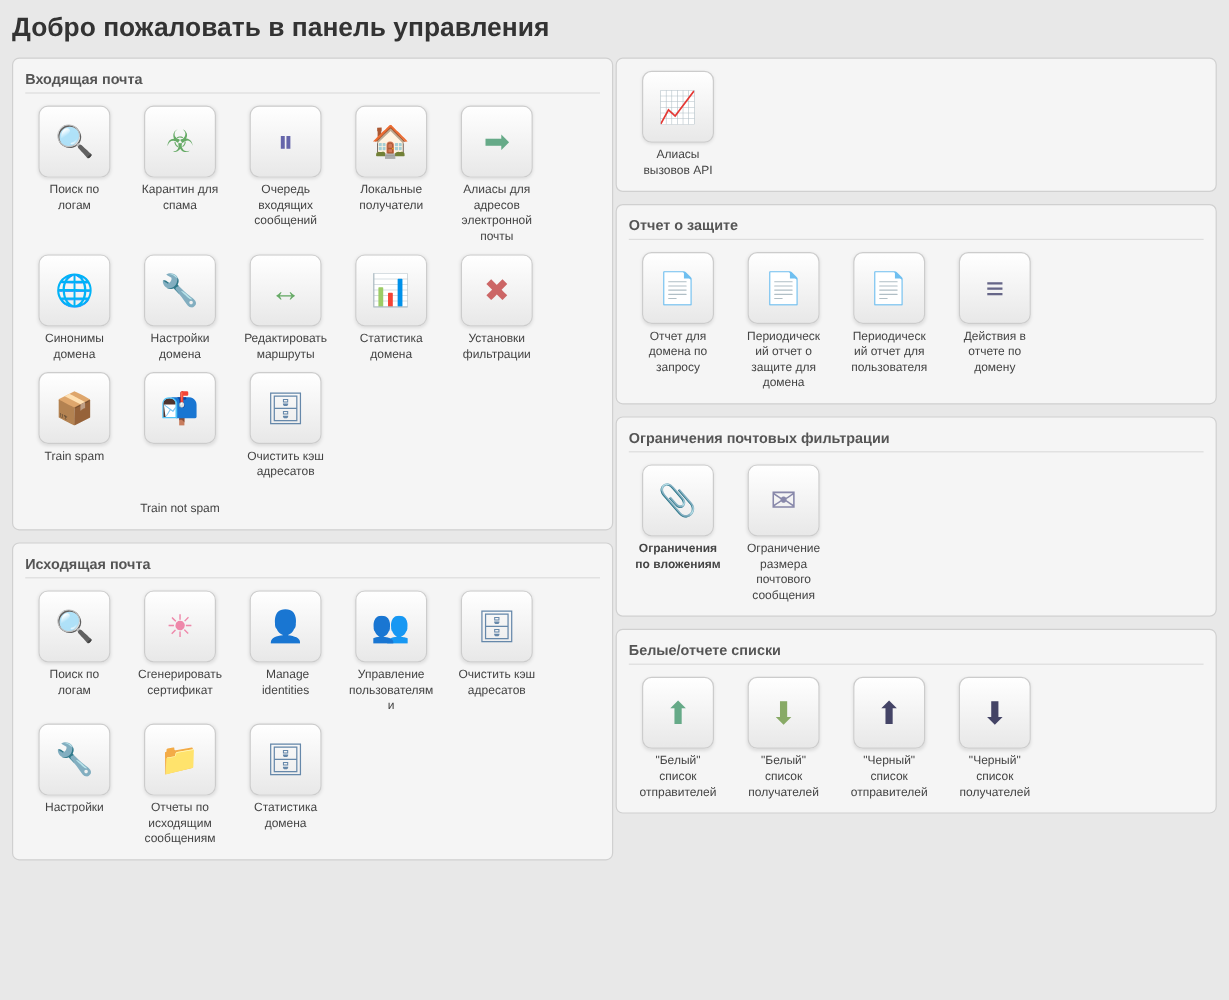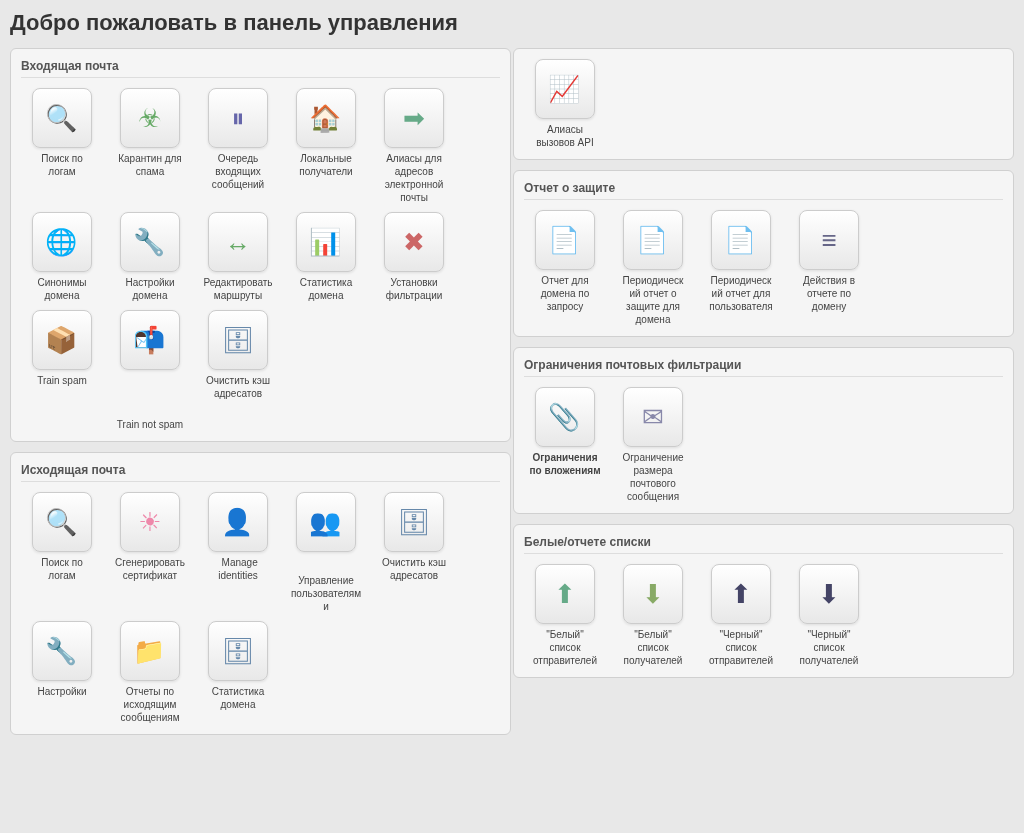--- a/index.html
+++ b/index.html
@@ -240,21 +240,21 @@
               <div class="icon-box">
                 <span class="ico-identity">👤</span>
               </div>
               <span class="icon-label" style="white-space: pre-line; text-align: right;">Manage
 identities</span>
             </div>
             <div class="icon-item">
               <div class="icon-box">
                 <span class="ico-usermng">👥</span>
               </div>
-              <span class="icon-label" style="white-space: pre-line; margin-top: 18px;">Управление
+              <span class="icon-label" style="white-space: pre-line;">Управление
 пользователям
 и</span>
             </div>
             <div class="icon-item">
               <div class="icon-box">
                 <span class="ico-cleanout">🗄</span>
               </div>
               <span class="icon-label" style="white-space: pre-line;">Очистить кэш
 адресатов</span>
             </div>

